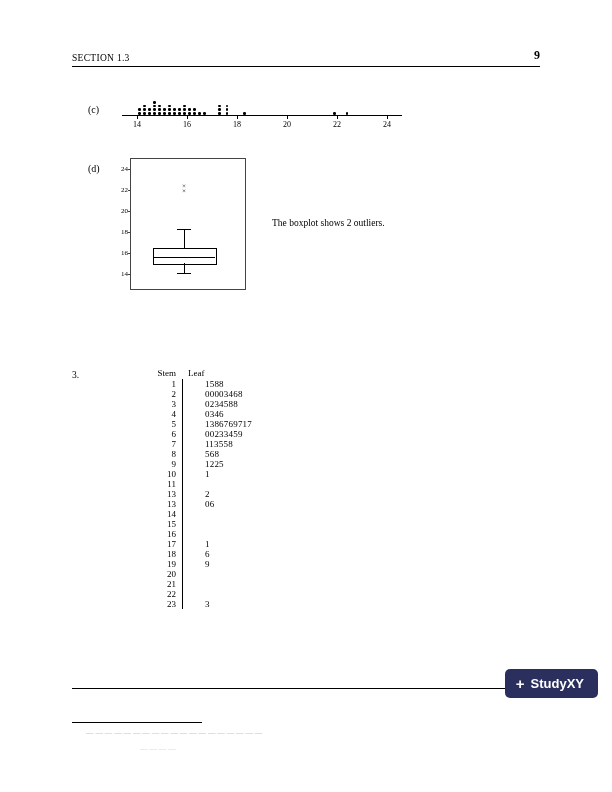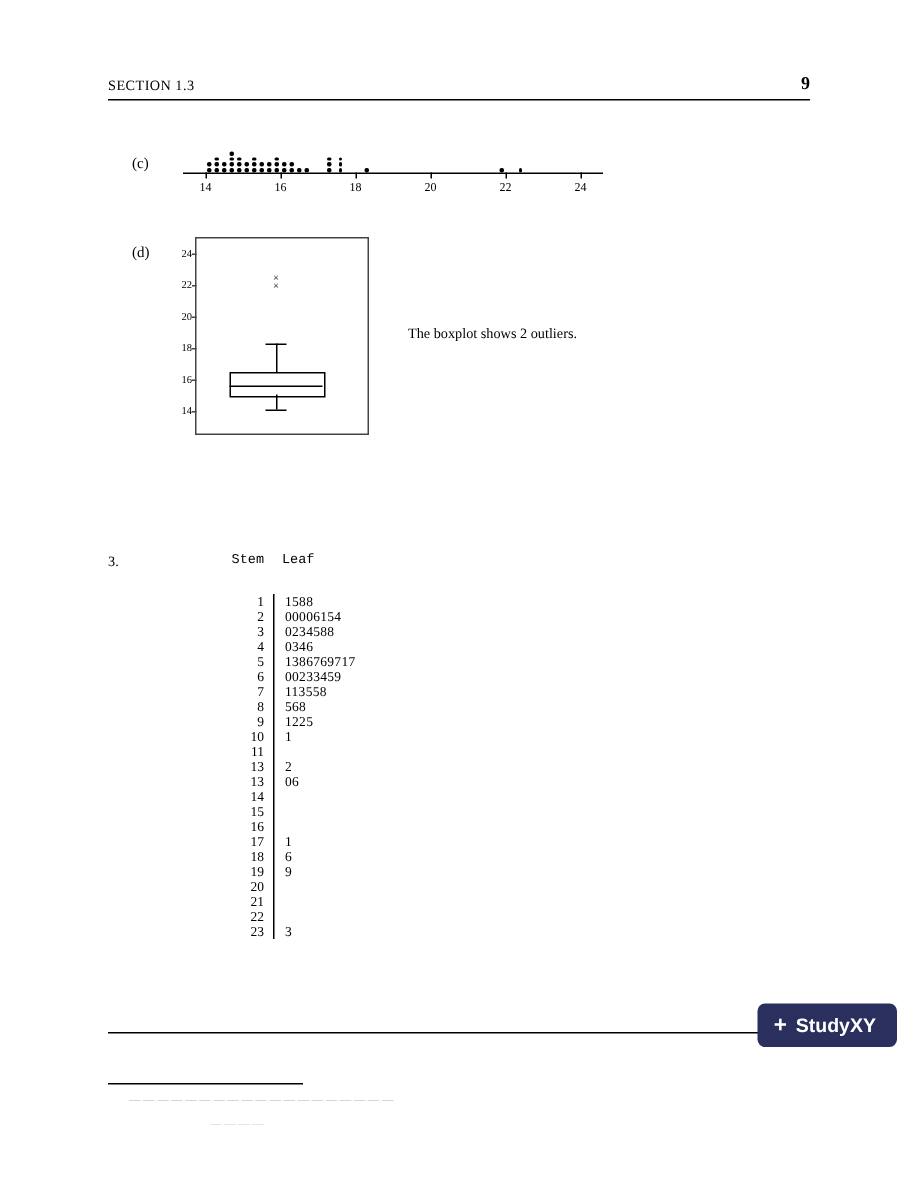--- a/index.html
+++ b/index.html
@@ -146,22 +146,21 @@
     top: 2px;
     font-size: 9.5px;
   }
   .sl-table {
     position: absolute;
     left: 50px;
     top: 0;
   }
   .sl-head {
     display: flex;
-    margin-bottom: 18px;
-    font-family: Liberation Mono, monospace;
+    margin-bottom: 1px;
   }
   .sl-head .sl-stem {
     width: 54px;
     text-align: right;
     padding-right: 6px;
   }
   .sl-head .sl-leaf {
     padding-left: 6px;
   }
   .sl-rows {
@@ -179,21 +178,21 @@
     display: flex;
     height: 10px;
     line-height: 10px;
   }
   .sl-row .sl-stem {
     width: 54px;
     text-align: right;
     padding-right: 6px;
   }
   .sl-row .sl-leaf {
-    padding-left: 8px;
+    padding-left: 23px;
     letter-spacing: 0.2px;
   }
 
   
   .footer-rule {
     position: absolute;
     left: 72px;
     top: 688px;
     width: 468px;
     height: 1px;
@@ -362,21 +361,21 @@
         <div class="sl-leaf">Leaf</div>
       </div>
       <div class="sl-rows" id="sl-rows">
         <div class="sl-divider"></div>
       <div class="sl-row">
             <div class="sl-stem">1</div>
             <div class="sl-leaf">1588</div>
           </div>
           <div class="sl-row">
             <div class="sl-stem">2</div>
-            <div class="sl-leaf">00006154</div>
+            <div class="sl-leaf">00003468</div>
           </div>
           <div class="sl-row">
             <div class="sl-stem">3</div>
             <div class="sl-leaf">0234588</div>
           </div>
           <div class="sl-row">
             <div class="sl-stem">4</div>
             <div class="sl-leaf">0346</div>
           </div>
           <div class="sl-row">

